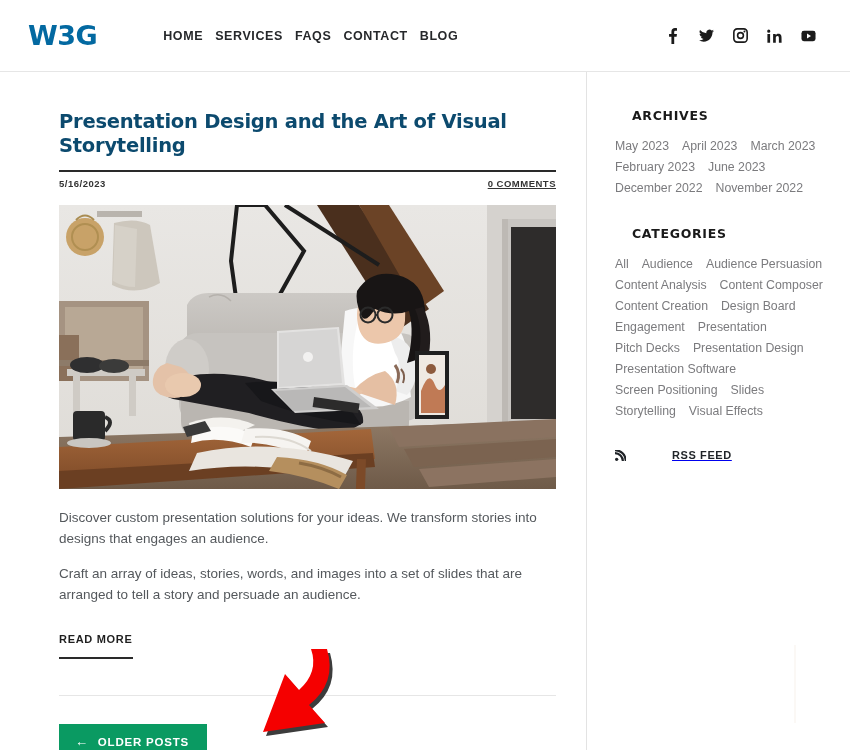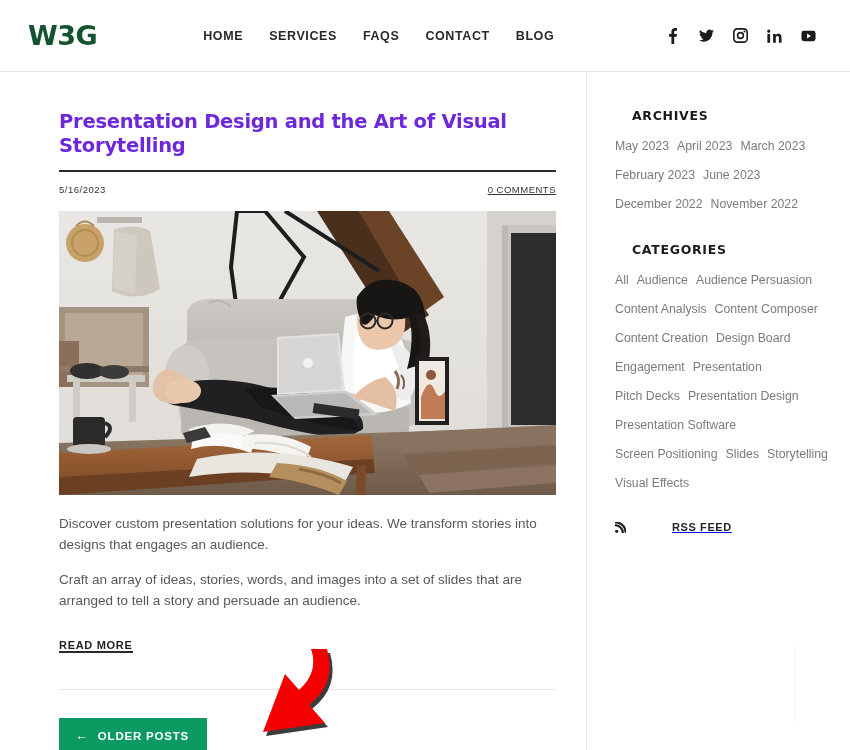--- a/index.html
+++ b/index.html
@@ -19,27 +19,27 @@
     border-bottom: 1px solid #e6e6e6;
     display: flex;
     align-items: center;
     padding: 0 22px 0 28px;
     position: relative;
   }
   .logo {
     font-size: 27px;
     font-weight: 700;
     letter-spacing: -0.5px;
-    color: #14532d;
+    color: #0369a1;
     font-family: "DejaVu Sans", sans-serif;
   }
   .main-nav {
     display: flex;
-    gap: 26px;
-    margin-left: 106px;
+    gap: 12px;
+    margin-left: 66px;
   }
   .nav-link {
     font-size: 12.5px;
     font-weight: 700;
     letter-spacing: 0.6px;
     color: #26282b;
     text-decoration: none;
     white-space: nowrap;
   }
   .social-bar {
@@ -73,32 +73,32 @@
     border-left: 1px solid #e3e3e3;
     padding: 36px 20px 0 22px;
   }
 
   
   .post-title {
     font-size: 19.5px;
     font-weight: 700;
     line-height: 1.25;
     letter-spacing: -0.25px;
-    color: #6d28d9;
+    color: #0c4a6e;
     margin: 0 0 11px 0;
     font-family: "DejaVu Sans", sans-serif;
   }
   .post-meta {
     border-top: 2px solid #2a2a2a;
-    padding-top: 12px;
+    padding-top: 6px;
     display: flex;
     justify-content: space-between;
     align-items: baseline;
     font-size: 9.5px;
-    font-weight: 400;
+    font-weight: 700;
     letter-spacing: 0.5px;
     color: #333333;
   }
   .post-meta .comments { color:#333; }
 
   .post-image {
     margin-top: 16px;
     width: 497px;
     height: 284px;
     position: relative;
@@ -118,21 +118,21 @@
 
   .read-more {
     display: inline-block;
     margin-top: 14px;
     font-size: 11px;
     font-weight: 700;
     letter-spacing: 0.7px;
     color: #1f1f1f;
     text-decoration: none;
     border-bottom: 2px solid #2a2a2a;
-    padding-bottom: 0;
+    padding-bottom: 12px;
   }
 
   .post-divider {
     margin-top: 36px;
     border-top: 1px solid #e6e6e6;
     width: 497px;
   }
 
   .older-posts-btn {
     margin-top: 28px;
@@ -164,21 +164,20 @@
     margin: 0 0 13px 17px;
     font-family: "DejaVu Sans", sans-serif;
   }
   .widget { margin-bottom: 27px; padding-left: 6px; }
   .link-list {
     display: flex;
     flex-wrap: wrap;
     column-gap: 13px;
     row-gap: 0px;
     max-width: 215px;
-    gap: 8px;
   }
   .link-list a {
     font-size: 12.3px;
     line-height: 21px;
     color: #7b7b7e;
     text-decoration: none;
     white-space: nowrap;
   }
   .rss-widget {
     display: flex;

